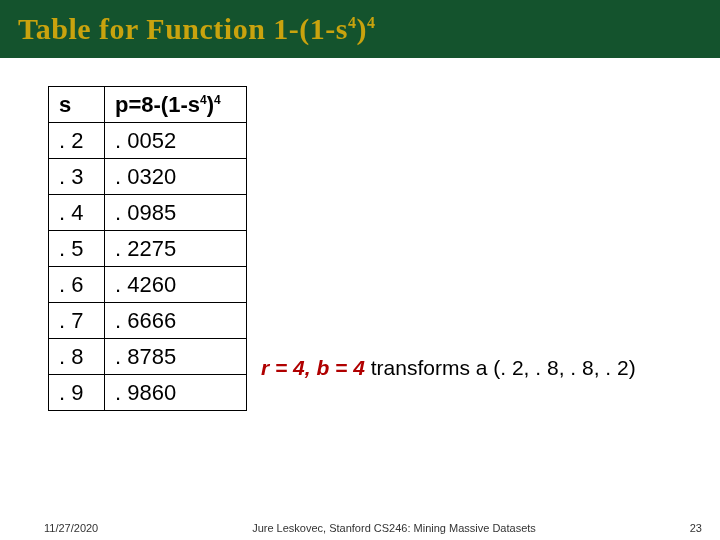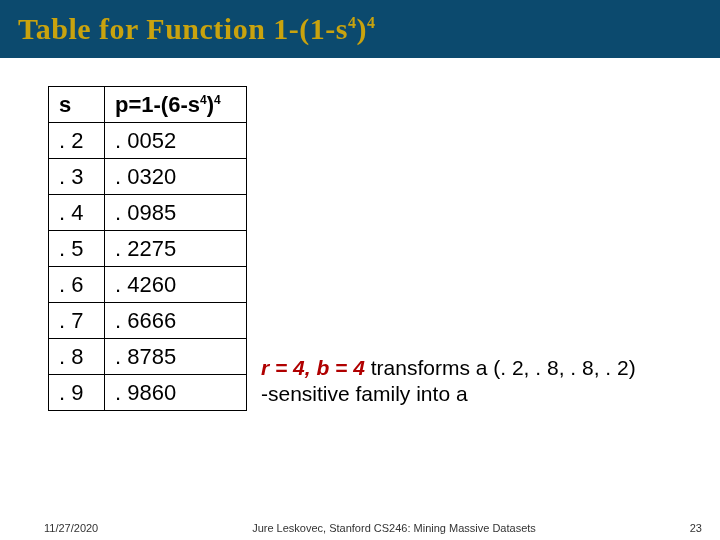--- a/index.html
+++ b/index.html
@@ -5,21 +5,21 @@
   * { margin: 0; padding: 0; box-sizing: border-box; }
   body {
     width: 720px;
     height: 540px;
     font-family: Arial, Helvetica, sans-serif;
     background: #fff;
     position: relative;
     overflow: hidden;
   }
   .title-bar {
-    background: #0c4a6e;
+    background: #14532d;
     color: #c9a30e;
     font-size: 30px;
     font-weight: 700;
     padding: 12px 18px 12px 18px;
     font-family: Georgia, 'Times New Roman', serif;
     letter-spacing: 0.5px;
   }
   .title-bar sup { font-size: 16px; vertical-align: super; }
   .content {
     display: flex;
@@ -75,21 +75,21 @@
 <div class="title-bar">
   <span>Table for Function 1-(1-s</span><sup>4</sup><span>)</span><sup>4</sup>
 </div>
 
 <div class="content">
   <table>
     <thead>
       <tr>
         <th class="col-s">s</th>
         <th class="col-p">
-          <span>p=1-(6-s</span><sup>4</sup><span>)</span><sup>4</sup>
+          <span>p=8-(1-s</span><sup>4</sup><span>)</span><sup>4</sup>
         </th>
       </tr>
     </thead>
     <tbody>
       <tr>
           <td>. 2</td>
           <td>. 0052</td>
         </tr>
       <tr>
           <td>. 3</td>
@@ -117,21 +117,21 @@
         </tr>
       <tr>
           <td>. 9</td>
           <td>. 9860</td>
         </tr>
     </tbody>
   </table>
 
   <div class="caption">
     <span class="bold-red">r = 4, b = 4</span><span>  transforms a (. 2, . 8, . 8, . 2)</span><br>
-    <span>-sensitive family into a</span><br>
+    <br>
   </div>
 </div>
 
 <div class="footer">
   <span class="date">11/27/2020</span>
   <span class="credit">Jure Leskovec, Stanford CS246: Mining Massive Datasets</span>
   <span class="pagenum">23</span>
 </div>
 
 </body></html>

